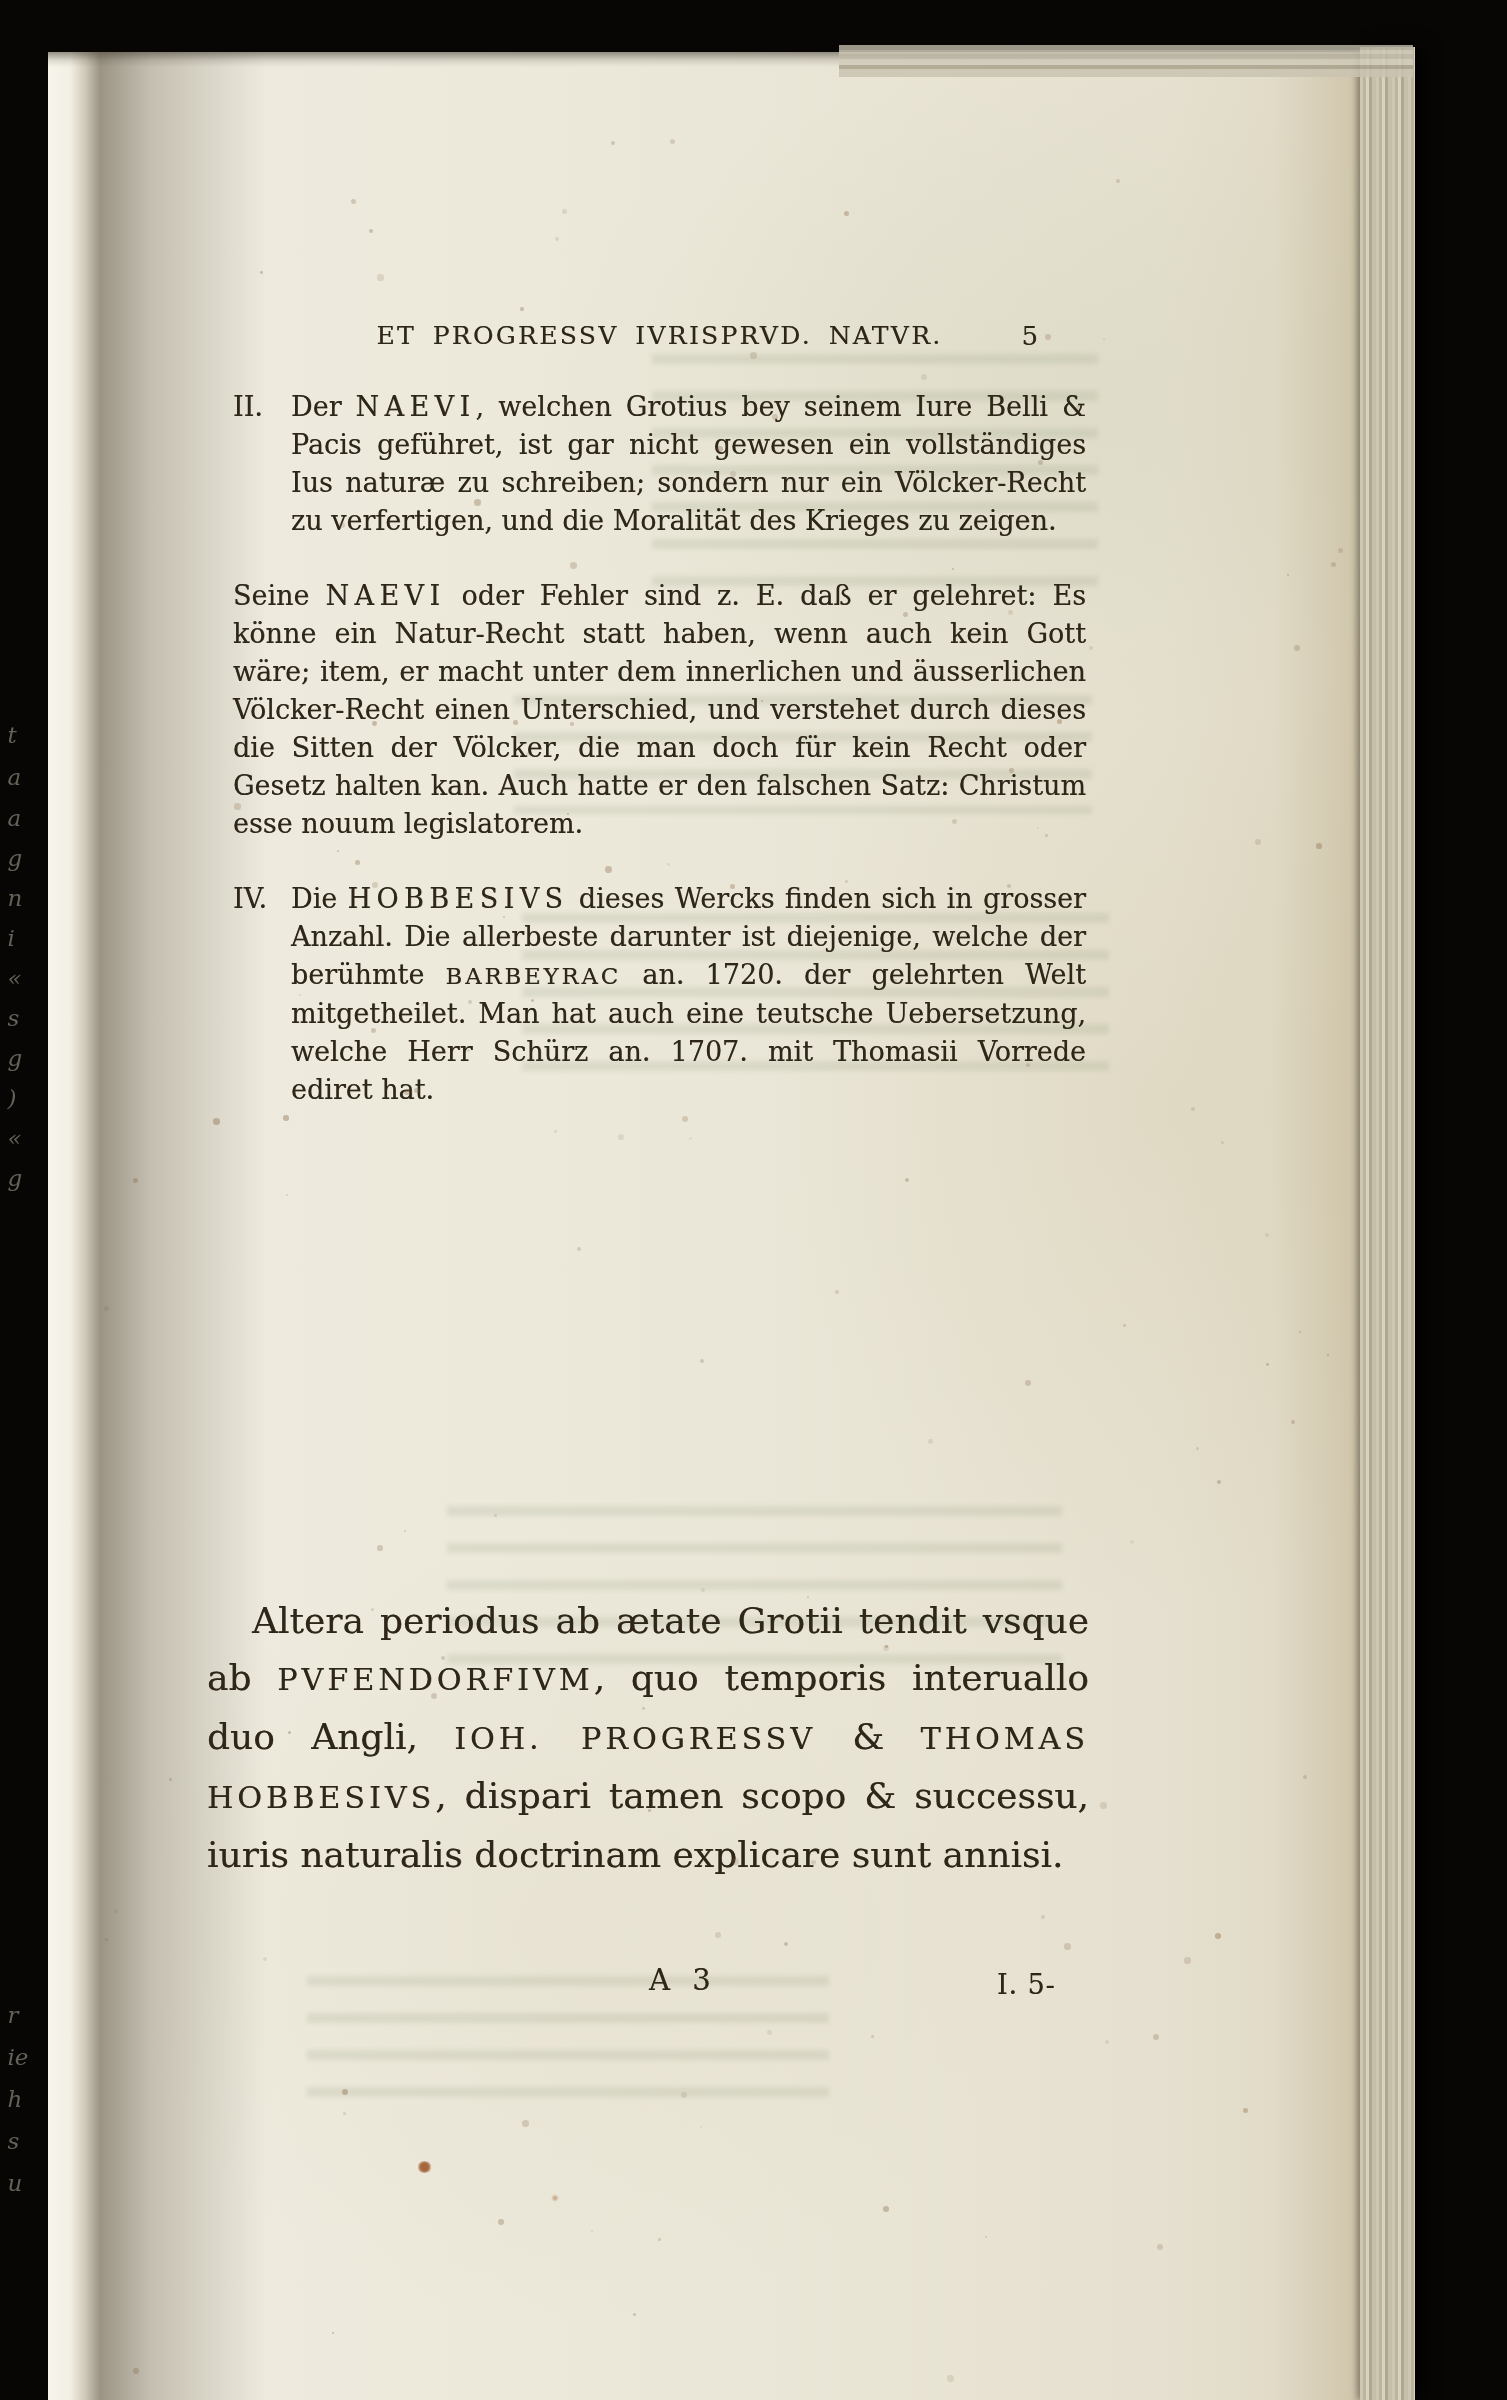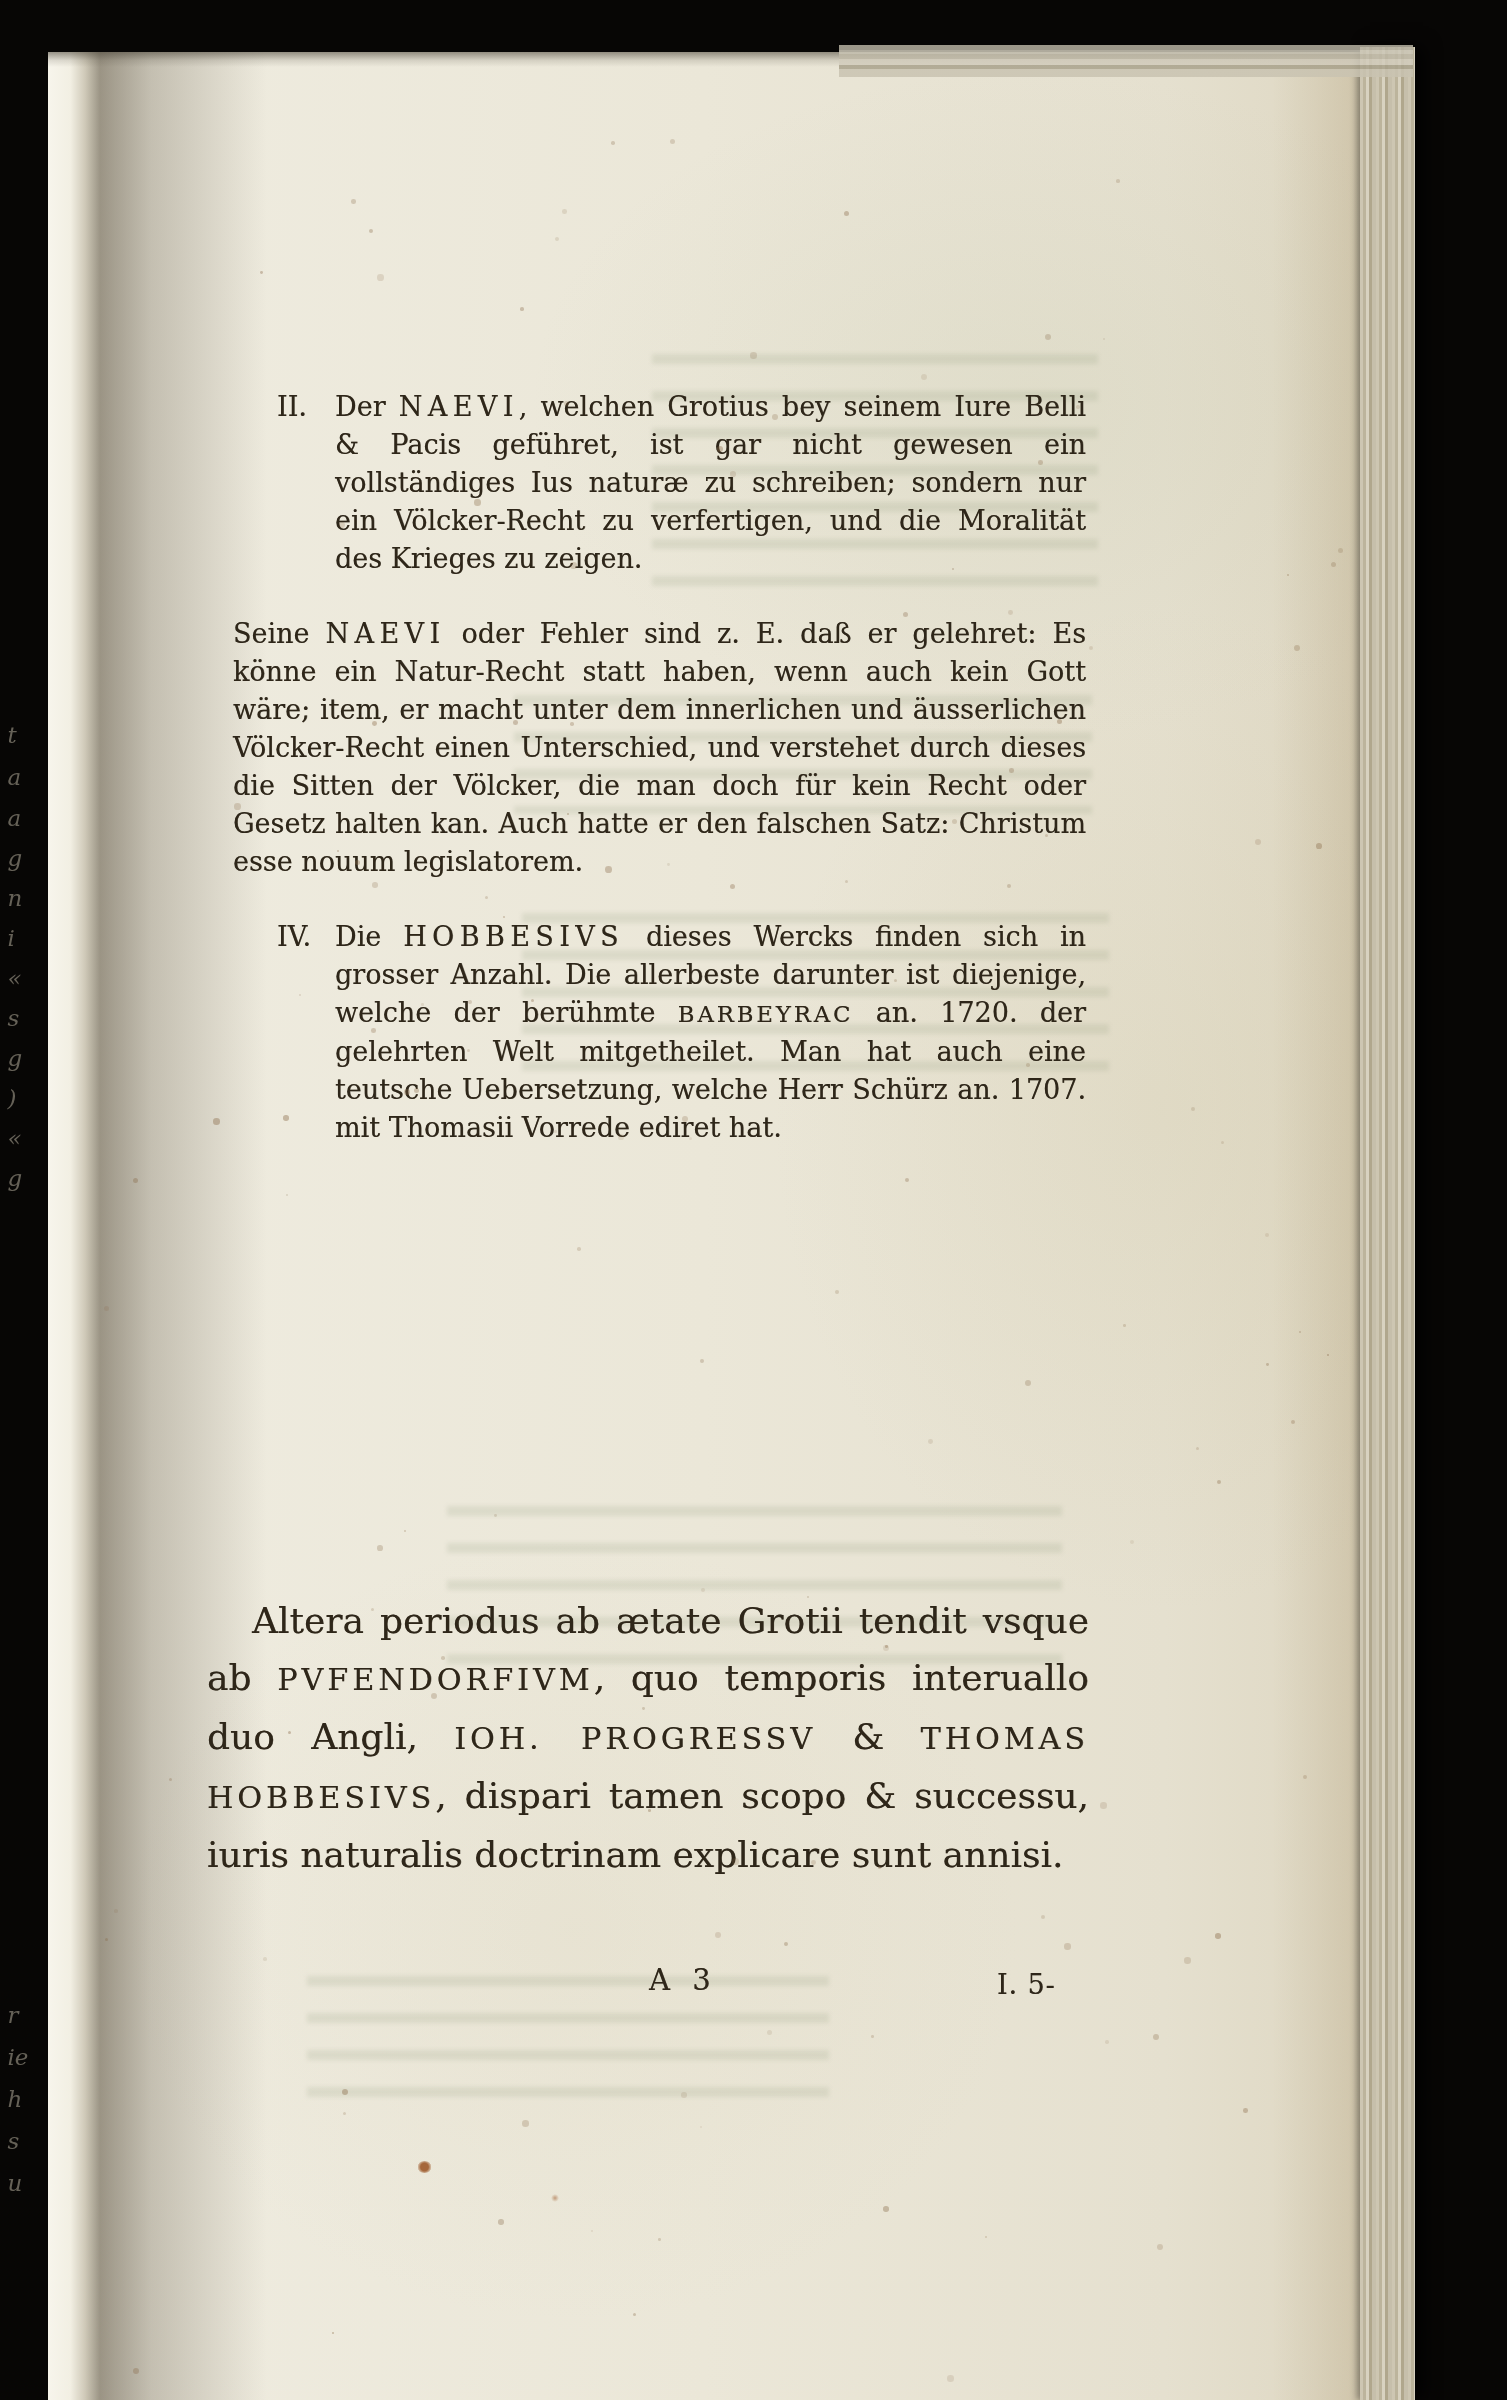--- a/index.html
+++ b/index.html
@@ -50,21 +50,21 @@
   .header {
     position:absolute; top:269px; left:0; width:100%;
     text-align:center; font-size:25px; letter-spacing:2.3px; word-spacing:6.5px;
   }
   .page-num { position:absolute; right:48px; top:0; font-size:26px; letter-spacing:0; }
   .sections {
     position:absolute; top:336px; left:0; width:100%;
     font-size:27px; line-height:38px; text-align:justify;
   }
   .section { display:flex; margin-bottom:37px; }
-  .sec-num { flex:0 0 58px; width:58px;margin-left:44px; }
+  .sec-num { flex:0 0 58px; width:58px; }
   .sec-body { flex:1; }
   .caps { letter-spacing:0.20em; }
   .sc { font-size:0.84em; letter-spacing:0.13em; }
   .heading {
     position:absolute; top:1460px; left:0; width:100%;
     text-align:center; font-size:39px; letter-spacing:2.8px;
   }
   .latin {
     position:absolute; top:1540px; left:-26px; width:882px;
     font-size:36px; line-height:57px; text-align:justify; text-indent:45px;
@@ -119,20 +119,24 @@
 
     <div class="stain stain-a"></div>
     <div class="stain stain-b"></div>
 
     <div class="edge-tint"></div>
     <div class="spine"></div>
     <div class="top-edge"></div>
 
     <div class="content">
 
+      <div class="header">
+        <span>ET PROGRESSV IVRISPRVD. NATVR.</span>
+        <span class="page-num">5</span>
+      </div>
 
       <div class="sections">
 
   <div class="section">
     <div class="sec-num">II.</div>
     <div class="sec-body"><span>Der </span><span class="caps">NAEVI</span><span>, welchen Grotius bey seinem Iure Belli &amp; Pacis geführet, ist gar nicht gewesen ein vollständiges Ius naturæ zu schreiben; sondern nur ein Völcker-Recht zu verfertigen, und die Moralität des Krieges zu zeigen.</span></div>
   </div>
 
   <div class="section">
     <div class="sec-body"><span>Seine </span><span class="caps">NAEVI</span><span> oder Fehler sind z. E. daß er gelehret: Es könne ein Natur-Recht statt haben, wenn auch kein Gott wäre; item, er macht unter dem innerlichen und äusserlichen Völcker-Recht einen Unterschied, und verstehet durch dieses die Sitten der Völcker, die man doch für kein Recht oder Gesetz halten kan.  Auch hatte er den falschen Satz: Christum esse nouum legislatorem.</span></div>

